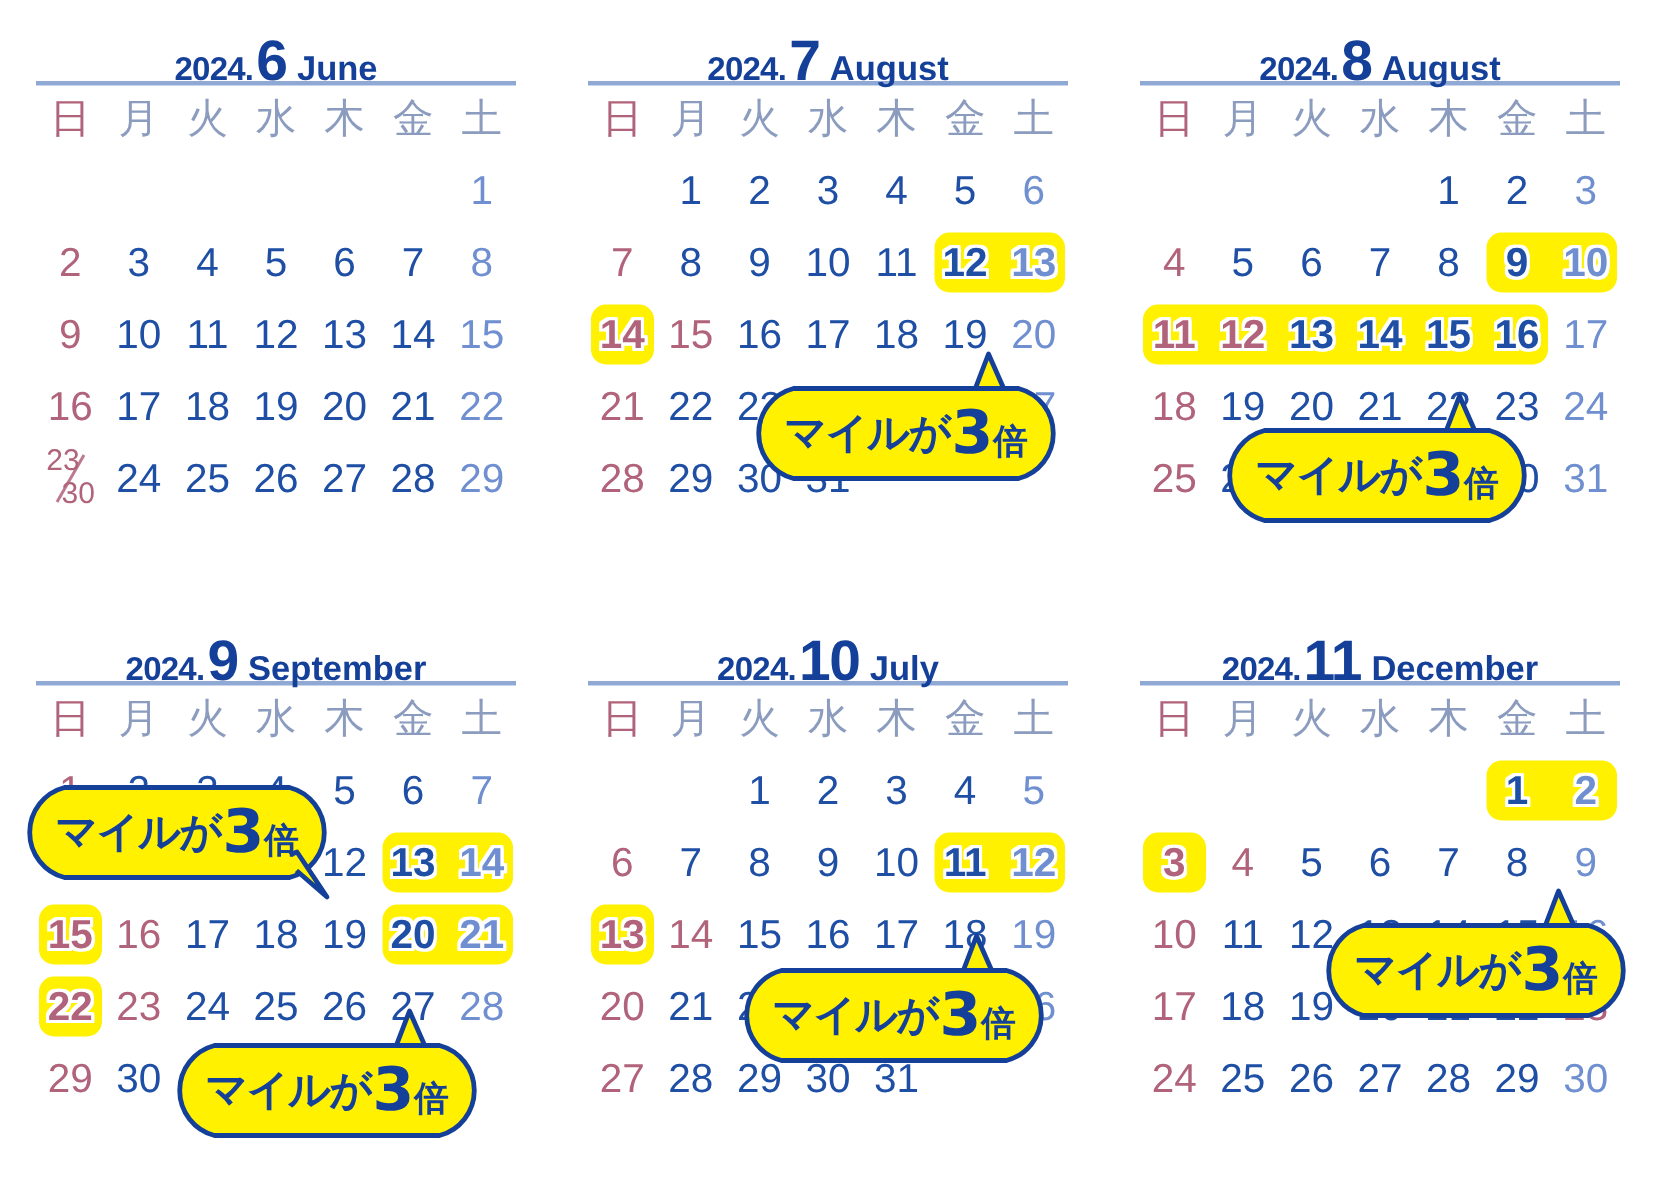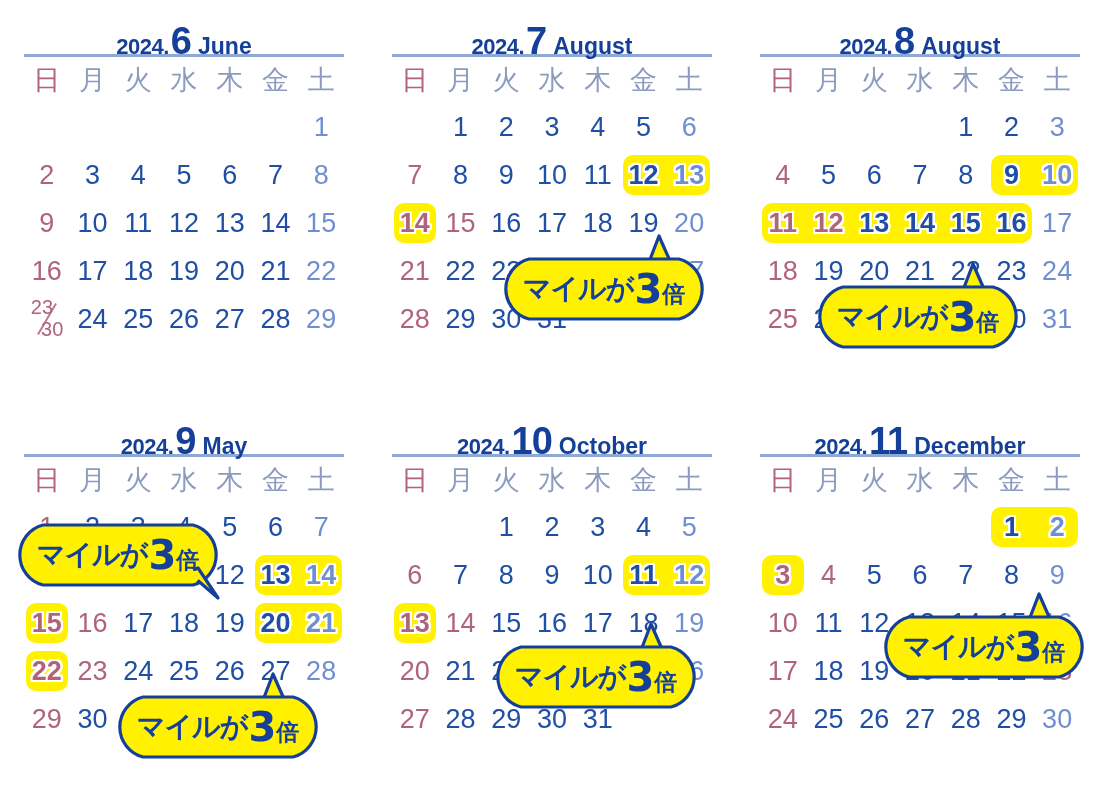--- a/index.html
+++ b/index.html
@@ -371,21 +371,21 @@
           <span class="p1">マイルが</span>
           <span class="p2">3</span>
           <span class="p3">倍</span>
         </div>
       </div>
     </div>
     <div class="month-block">
       <div class="month-header">
         <span class="hdr-year">2024.</span>
         <span class="hdr-num">9</span>
-        <span class="hdr-name">May</span>
+        <span class="hdr-name">September</span>
       </div>
       <div class="hdr-rule" style="width: 320px;"></div>
       <div class="cal-grid" style="width: 320px;">
         <div class="wd sun">日</div>
         <div class="wd wk">月</div>
         <div class="wd wk">火</div>
         <div class="wd wk">水</div>
         <div class="wd wk">木</div>
         <div class="wd wk">金</div>
         <div class="wd sat">土</div>
@@ -453,21 +453,21 @@
           <span class="p1">マイルが</span>
           <span class="p2">3</span>
           <span class="p3">倍</span>
         </div>
       </div>
     </div>
     <div class="month-block">
       <div class="month-header">
         <span class="hdr-year">2024.</span>
         <span class="hdr-num">10</span>
-        <span class="hdr-name">October</span>
+        <span class="hdr-name">July</span>
       </div>
       <div class="hdr-rule" style="width: 320px;"></div>
       <div class="cal-grid" style="width: 320px;">
         <div class="wd sun">日</div>
         <div class="wd wk">月</div>
         <div class="wd wk">火</div>
         <div class="wd wk">水</div>
         <div class="wd wk">木</div>
         <div class="wd wk">金</div>
         <div class="wd sat">土</div>

